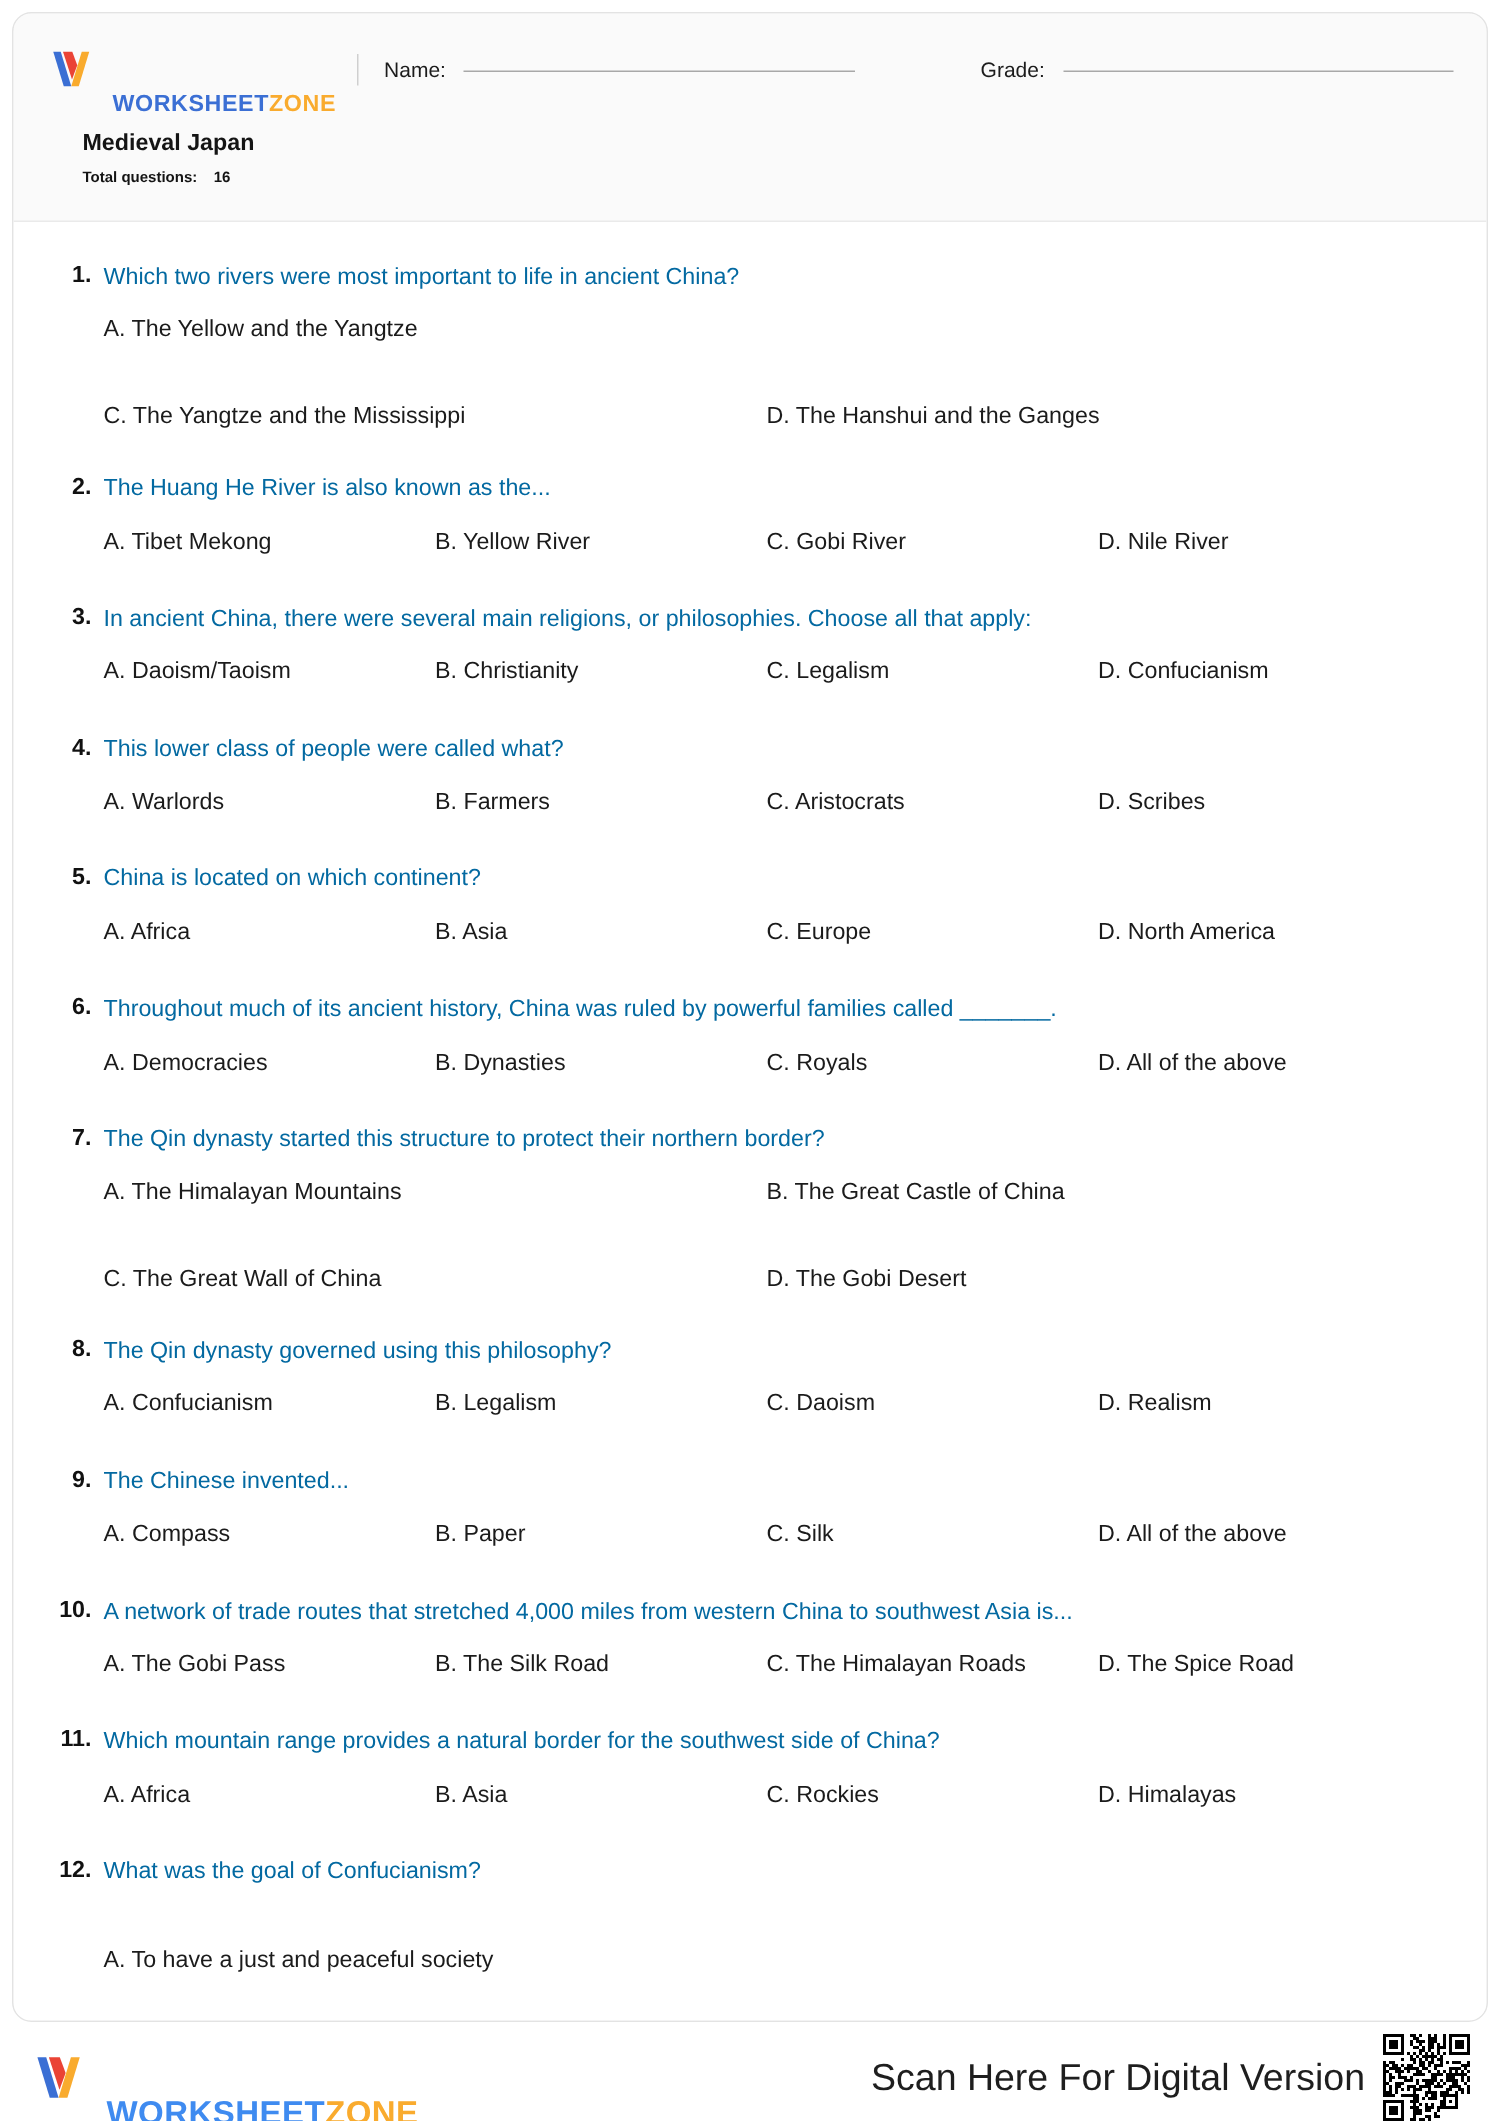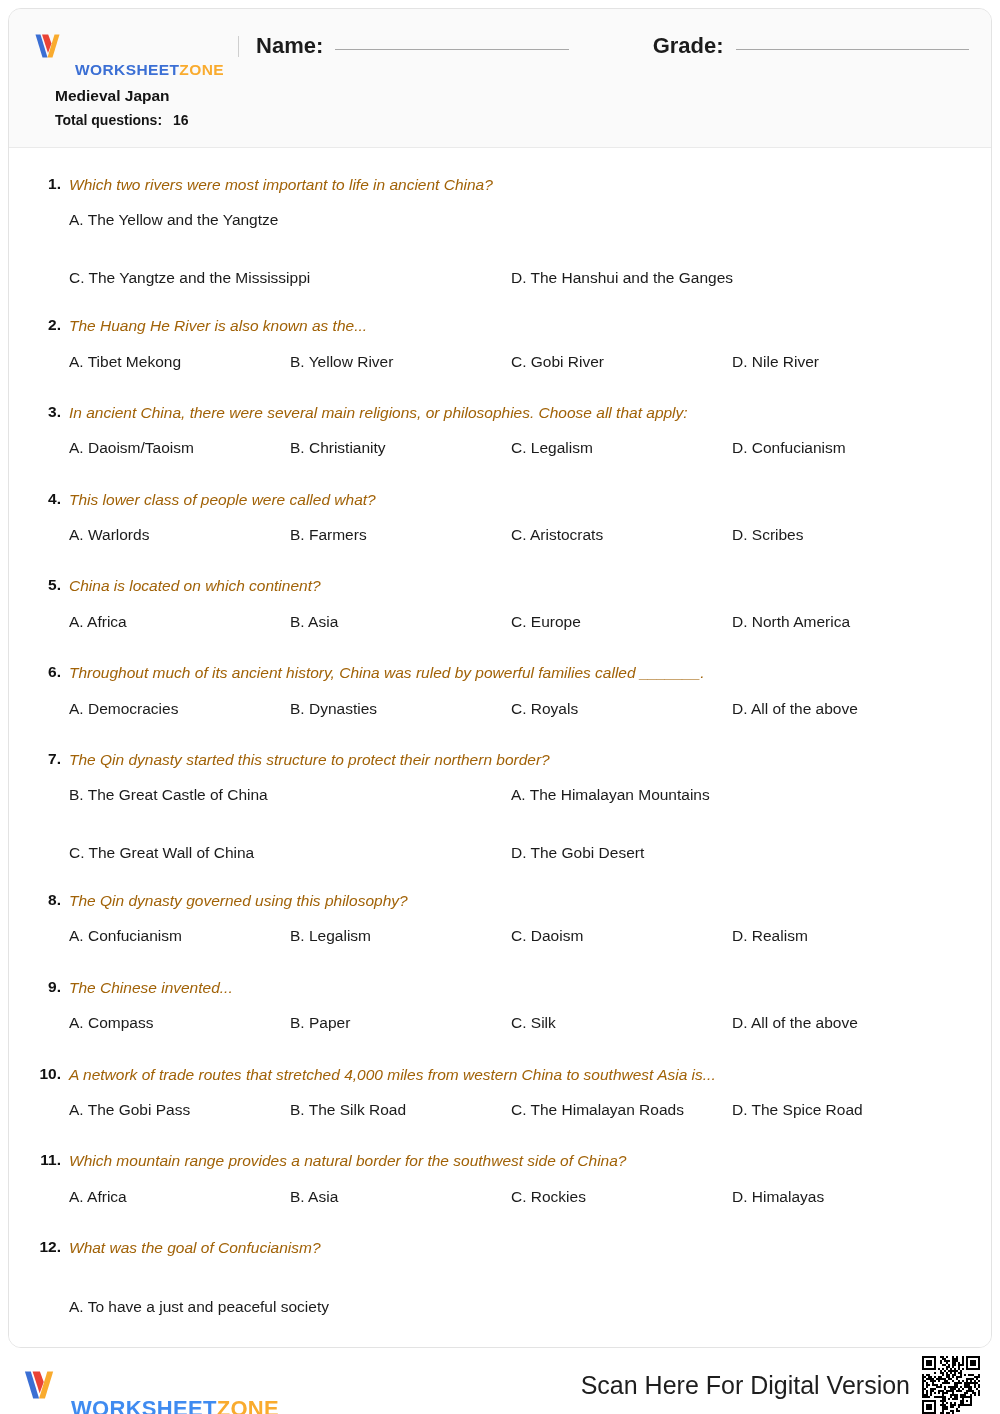--- a/index.html
+++ b/index.html
@@ -79,22 +79,22 @@
     flex: 0 0 auto;
   }
 
   .field {
     display: flex;
     align-items: baseline;
     flex: 1 1 auto;
     min-width: 0;
   }
   .field-label {
-    font-size: 22px;
-    font-weight: bold;
+    font-size: 14px;
+    font-weight: normal;
     color: #1c1c1c;
     white-space: nowrap;
     flex: 0 0 auto;
   }
   .field-line {
     flex: 1 1 auto;
     height: 1px;
     background: #a8a8a8;
     margin-left: 12px;
     position: relative;
@@ -109,21 +109,21 @@
     top: 78px;
   }
   .ws-title {
     font-size: 15.5px;
     font-weight: bold;
     color: #141414;
     line-height: 1.1;
   }
   .ws-meta {
     margin-top: 9px;
-    font-size: 14px;
+    font-size: 10px;
     font-weight: bold;
     color: #141414;
     line-height: 1.1;
   }
   .ws-meta .cnt { margin-left: 11px; }
 
   
   .sheet-body {
     position: relative;
     padding: 27px 22px 0 22px;
@@ -146,23 +146,22 @@
     position: absolute;
     left: -38px;
     width: 30px;
     text-align: right;
     font-size: 15.5px;
     font-weight: bold;
     color: #111111;
   }
   .q-text {
     font-size: 15.5px;
-    color: #a16207;
+    color: #0369a1;
     line-height: 1.25;
-    font-style: italic;
   }
 
   .opts {
     display: flex;
     margin-top: 16px;
   }
   .opts.two  .opt { width: 442px; }
   .opts.four .opt { width: 221px; }
   .opts.one  .opt { width: 600px; margin-top: 24px; }
 
@@ -335,22 +334,22 @@
             <span class="opt">D. All of the above</span>
           </div>
         </div>
         <div class="q-gap"></div>
         <div class="q">
           <div class="q-head">
             <span class="q-num">7.</span>
             <span class="q-text">The Qin dynasty started this structure to protect their northern border?</span>
           </div>
           <div class="opts two">
+            <span class="opt">A. The Himalayan Mountains</span>
             <span class="opt">B. The Great Castle of China</span>
-            <span class="opt">A. The Himalayan Mountains</span>
           </div>
           <div class="opts-gap"></div>
           <div class="opts two">
             <span class="opt">C. The Great Wall of China</span>
             <span class="opt">D. The Gobi Desert</span>
           </div>
         </div>
         <div class="q-gap-sm"></div>
         <div class="q">
           <div class="q-head">

